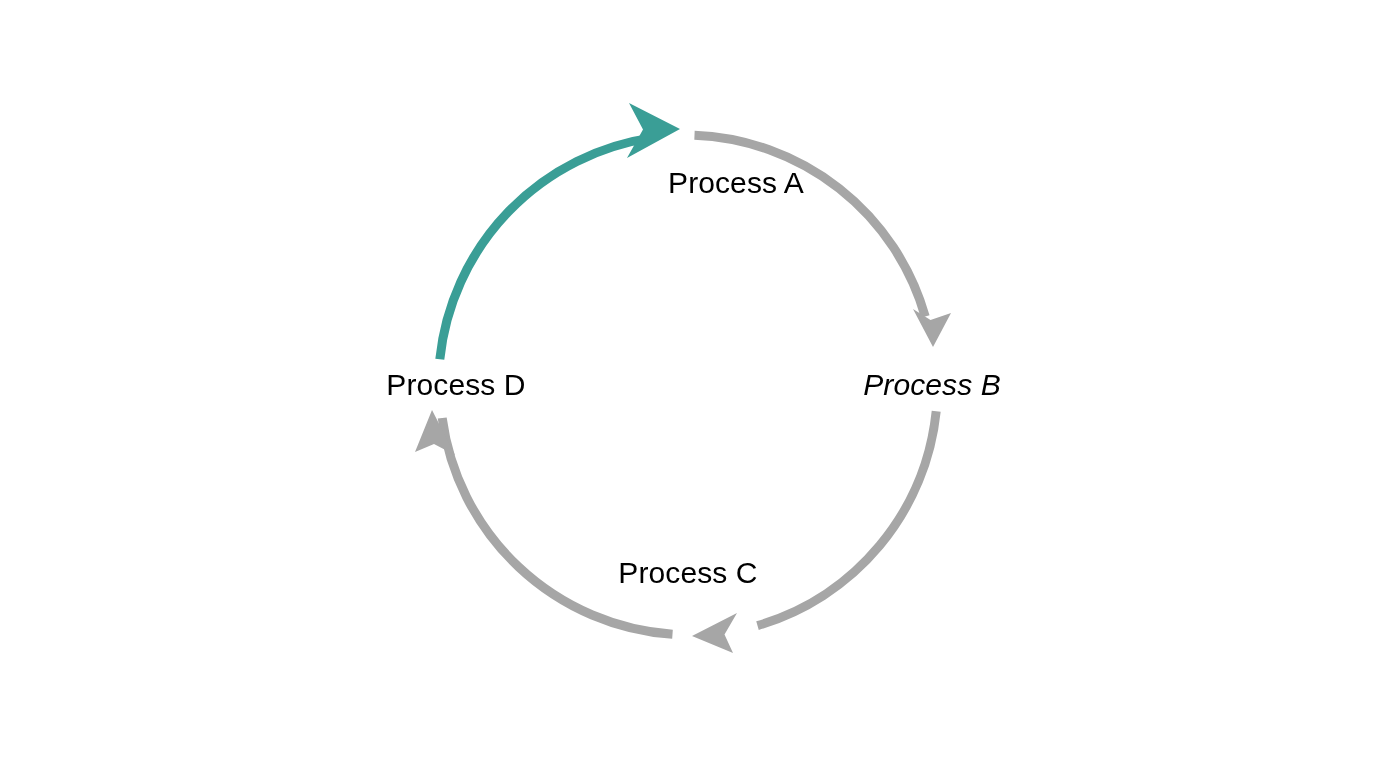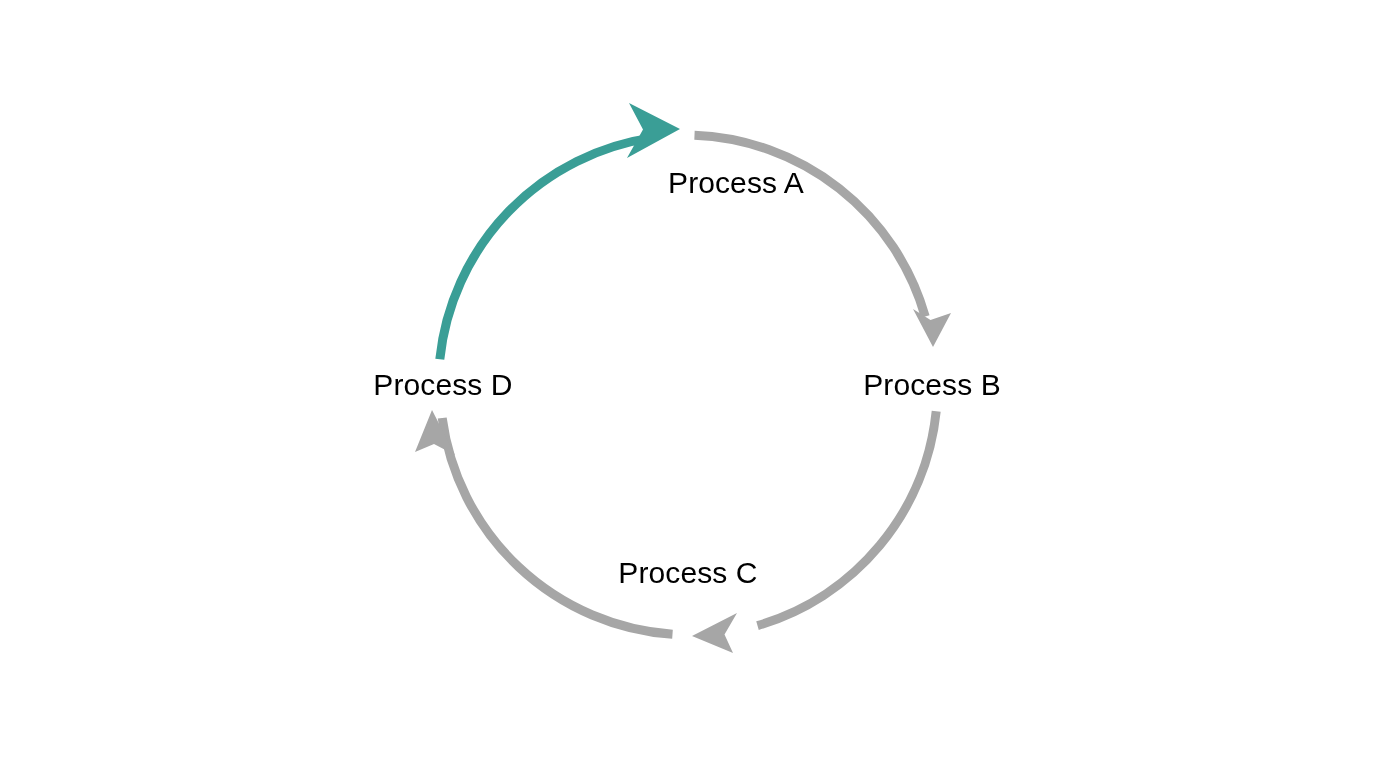--- a/index.html
+++ b/index.html
@@ -33,23 +33,23 @@
     font-size: 30px;
     font-weight: 400;
     color: #000000;
     white-space: nowrap;
     letter-spacing: 0.1px;
     line-height: 1;
     transform: translate(-50%, -50%);
     user-select: none;
   }
   #label-process-a { left: 688px; top: 183px; margin-left: 48px; }
-  #label-process-b { left: 932px; top: 385px; }
+  #label-process-b { left: 932px; top: 385px; font-style: italic; }
   #label-process-c { left: 688px; top: 573px; }
-  #label-process-d { left: 443px; top: 385px; }
+  #label-process-d { left: 456px; top: 385px; }
 </style>
 </head>
 <body>
 
 <div id="diagram-root">
 
   <svg id="cycle-svg" viewBox="0 0 1376 768" xmlns="http://www.w3.org/2000/svg">
 
     <g>
       <path fill="none" stroke="#3a9e96" stroke-width="9" stroke-linecap="butt" d="M 439.8 359.2 A 250 250 0 0 1 653.4 137.6"></path>

